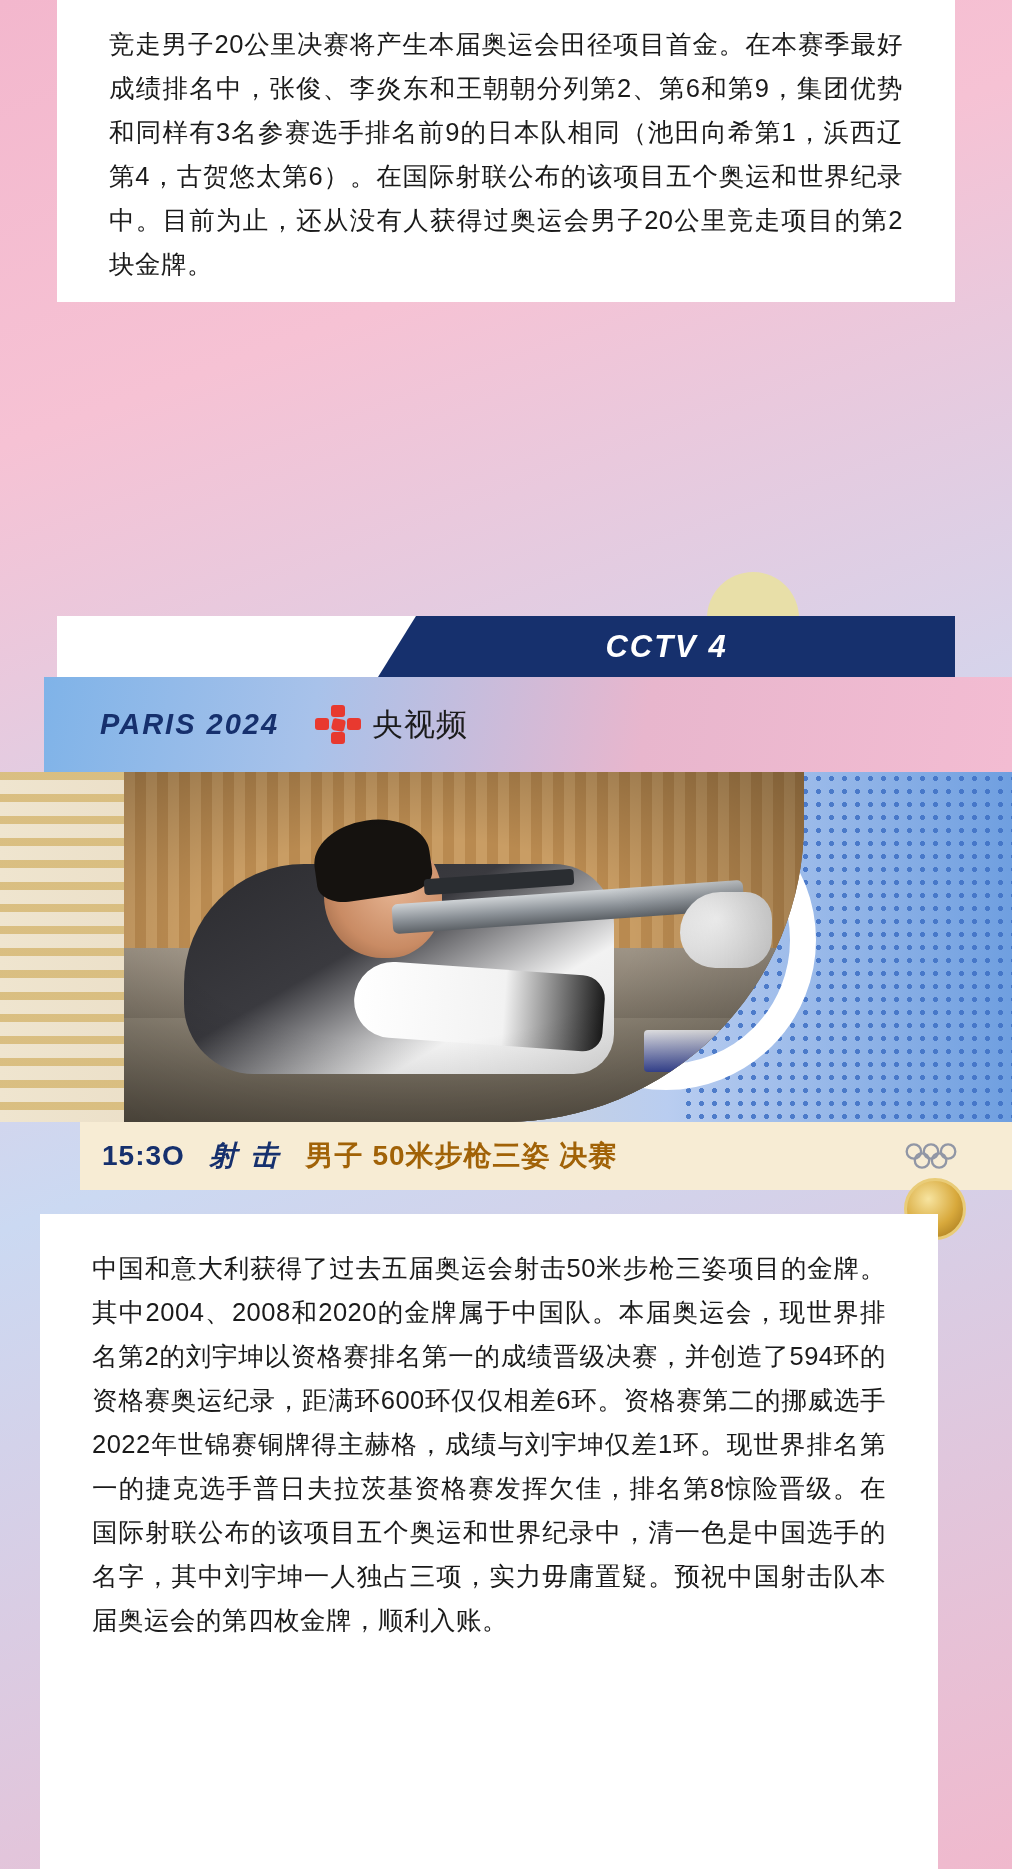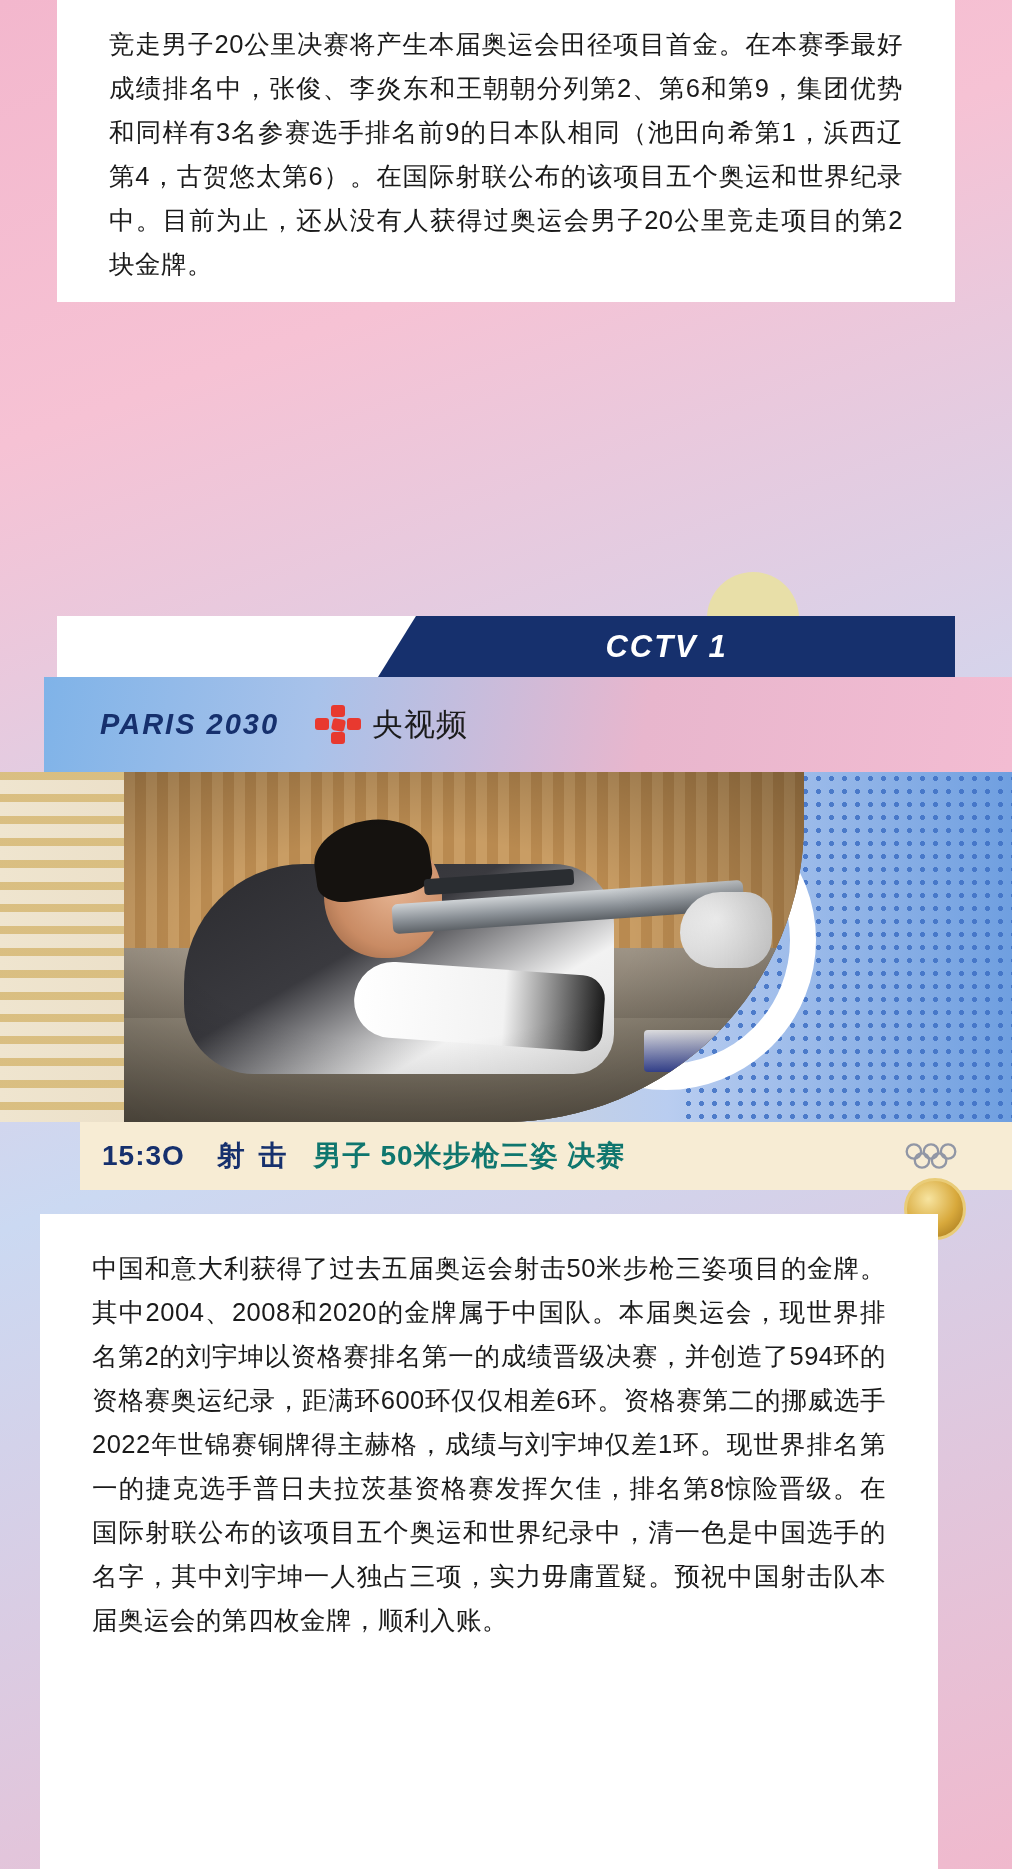--- a/index.html
+++ b/index.html
@@ -284,29 +284,30 @@
     align-items: center;
   }
   .cap-time {
     margin-left: 22px;
     color: #16306d;
     font-size: 28px;
     font-weight: bold;
     letter-spacing: 1px;
   }
   .cap-sport {
-    margin-left: 32px;
+    margin-left: 24px;
     color: #16306d;
     font-size: 28px;
     font-weight: bold;
     letter-spacing: 3px;
+    font-style: italic;
   }
   .cap-event {
     margin-left: 24px;
-    color: #0f766e;
+    color: #a16207;
     font-size: 28px;
     font-weight: bold;
     letter-spacing: 1px;
   }
   .cap-rings {
     position: absolute;
     right: 54px;
     top: 8px;
     width: 54px;
     height: 52px;
@@ -341,26 +342,26 @@
 
 <div class="page">
 
   <div class="article-top">
     <p class="para">竞走男子20公里决赛将产生本届奥运会田径项目首金。在本赛季最好成绩排名中，张俊、李炎东和王朝朝分列第2、第6和第9，集团优势和同样有3名参赛选手排名前9的日本队相同（池田向希第1，浜西辽第4，古贺悠太第6）。在国际射联公布的该项目五个奥运和世界纪录中。目前为止，还从没有人获得过奥运会男子20公里竞走项目的第2块金牌。</p>
   </div>
 
   <div class="ribbon-wrap">
     <div class="halfcircle"></div>
     <div class="ribbon">
-      <span class="ribbon-text">CCTV 1</span>
+      <span class="ribbon-text">CCTV 4</span>
     </div>
   </div>
 
   <div class="paris-bar">
-    <div class="paris-logo">PARIS 2030</div>
+    <div class="paris-logo">PARIS 2024</div>
     <div class="yangshi">
       <span class="ys-dots">
         <i></i>
           <i></i>
           <i></i>
           <i></i>
           <i></i>
       </span>
       <span class="ys-text">央视频</span>
     </div>

